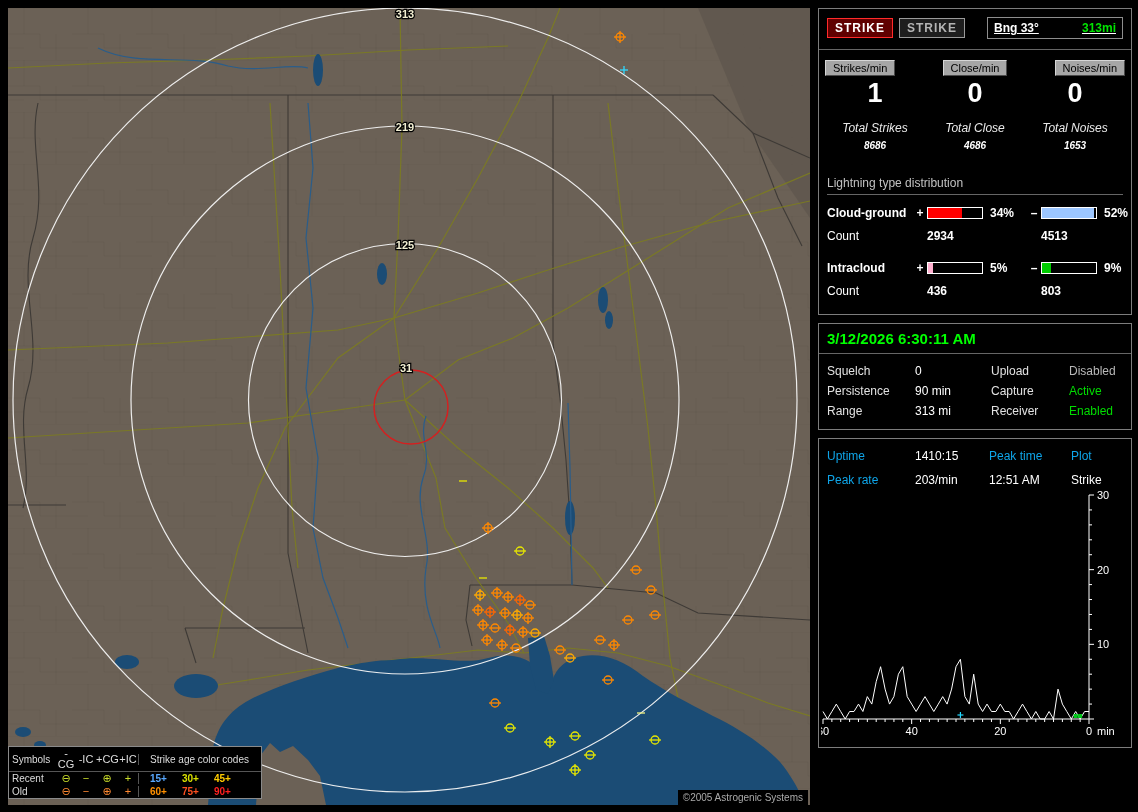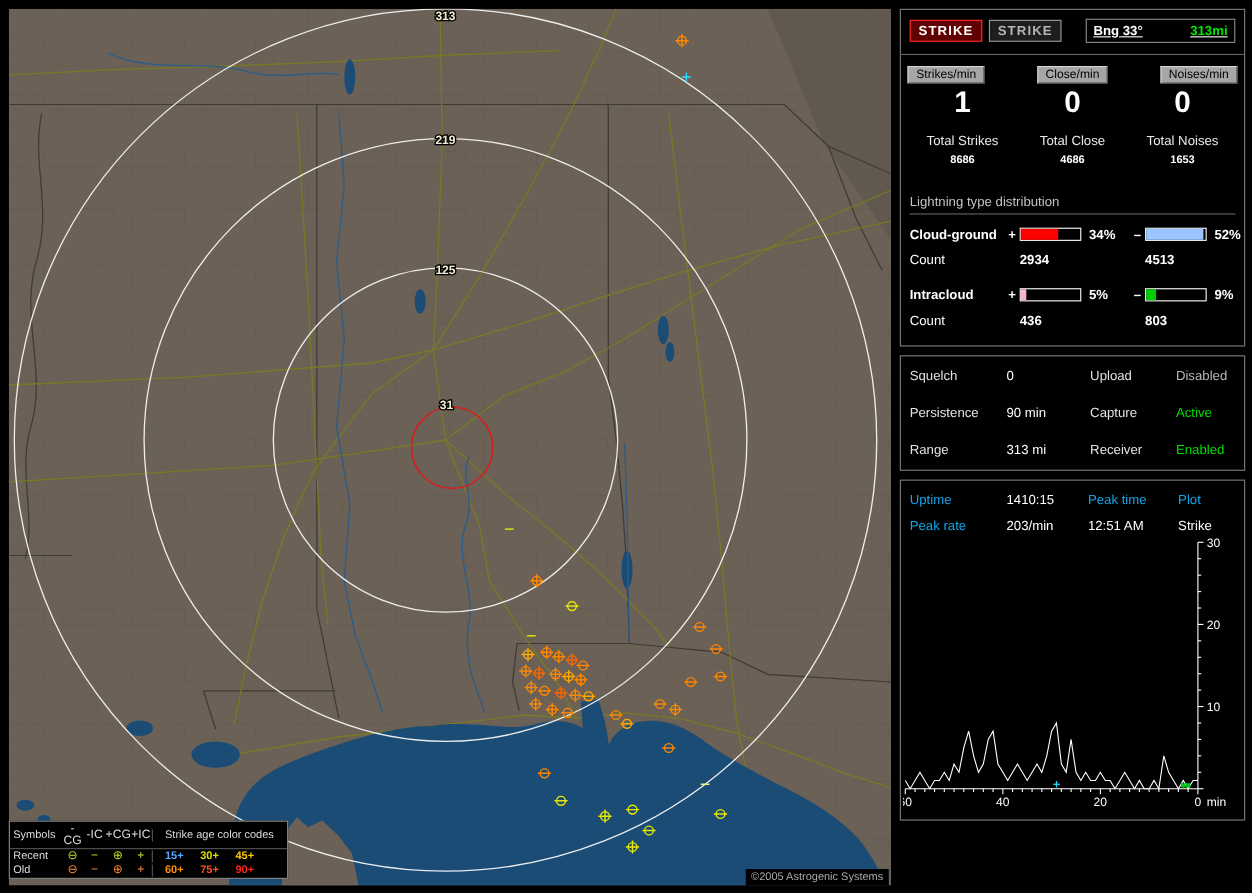--- a/index.html
+++ b/index.html
@@ -27,37 +27,37 @@
   .btn-strike{background:#600000;border:1px solid #ff2a2a;color:#fff;font-weight:bold;font-size:12px;padding:2px 7px;letter-spacing:1px;cursor:default;}
   .btn-noise{background:#1e1e1e;border:1px solid #9a9a9a;color:#b4b4b4;font-weight:bold;font-size:12px;padding:2px 7px;letter-spacing:1px;cursor:default;}
   .bng-box{margin-left:auto;border:1px solid #8d8d8d;padding:3px 6px;width:122px;display:flex;justify-content:space-between;font-weight:bold;text-decoration:underline;}
   .bng-range{color:#00e400;}
 
   .rates{display:flex;justify-content:space-between;padding:10px 6px 0;}
   .badge{background:#a6a6a6;color:#000;font-size:11px;padding:1px 7px;border:1px solid #d6d6d6;border-right-color:#4a4a4a;border-bottom-color:#4a4a4a;}
   .nums{display:flex;padding:2px 6px 0;}
   .num{flex:1;text-align:center;font-size:27px;font-weight:bold;}
   .totals{display:flex;padding:12px 6px 0;}
-  .tot{flex:1;text-align:center;}
+  .tot{flex:1;text-align:center;font-style:italic;}
   .tot .lab{font-size:12px;color:#e9e9e9;}
   .tot .val{font-size:10px;font-weight:bold;margin-top:5px;}
 
   .dist-title{margin:25px 8px 0;padding-bottom:4px;font-size:12px;color:#c2c2c2;border-bottom:1px solid #666;}
   .drow{display:grid;grid-template-columns:86px 14px 58px 42px 14px 58px auto;align-items:center;margin:0 8px;}
   .drow.bars{margin-top:11px;font-weight:bold;}
   .drow.counts{margin-top:9px;padding-bottom:2px;}
   .bar{width:54px;height:10px;border:1px solid #fff;background:#000;}
   .bar i{display:block;height:100%;}
   .pct{padding-left:5px;font-weight:bold;}
   .cnt{font-weight:bold;}
   .sign{text-align:center;font-weight:bold;}
   .box.stats{padding-bottom:14px;}
 
   .datetime{padding:6px 8px;font-size:15px;font-weight:bold;color:#00ff00;border-bottom:1px solid #666;}
-  .status-grid{padding:10px 8px 11px;display:grid;grid-template-columns:88px 76px 78px auto;row-gap:20px;}
+  .status-grid{padding:10px 8px 11px;display:grid;grid-template-columns:88px 76px 78px auto;row-gap:6px;}
   .slab{color:#e2e2e2;}
   .glab{color:#0ea5e9;}
 
   .up-grid{padding:10px 8px 0;display:grid;grid-template-columns:88px 74px 82px auto;row-gap:10px;}
   .trend-row{padding:13px 8px 0;display:flex;gap:16px;}
   #trend-svg{display:block;margin:4px 2px 4px;}
   .axis-text{fill:#fff;font-size:11px;font-family:"Liberation Sans","DejaVu Sans",sans-serif;}
 </style>
 </head>
 <body>
@@ -443,20 +443,21 @@
         <span></span>
         <span class="cnt">436</span>
         <span></span>
           <span></span>
         <span class="cnt">803</span>
         <span></span>
       </div>
     </div>
 
     <div class="box">
+      <div class="datetime">3/12/2026 6:30:11 AM</div>
       <div class="status-grid">
         <span class="slab">Squelch</span>
         <span>0</span>
         <span class="slab">Upload</span>
         <span style="color: rgb(184, 184, 184);">Disabled</span>
 
         <span class="slab">Persistence</span>
         <span>90 min</span>
         <span class="slab">Capture</span>
         <span style="color: rgb(0, 221, 0);">Active</span>

